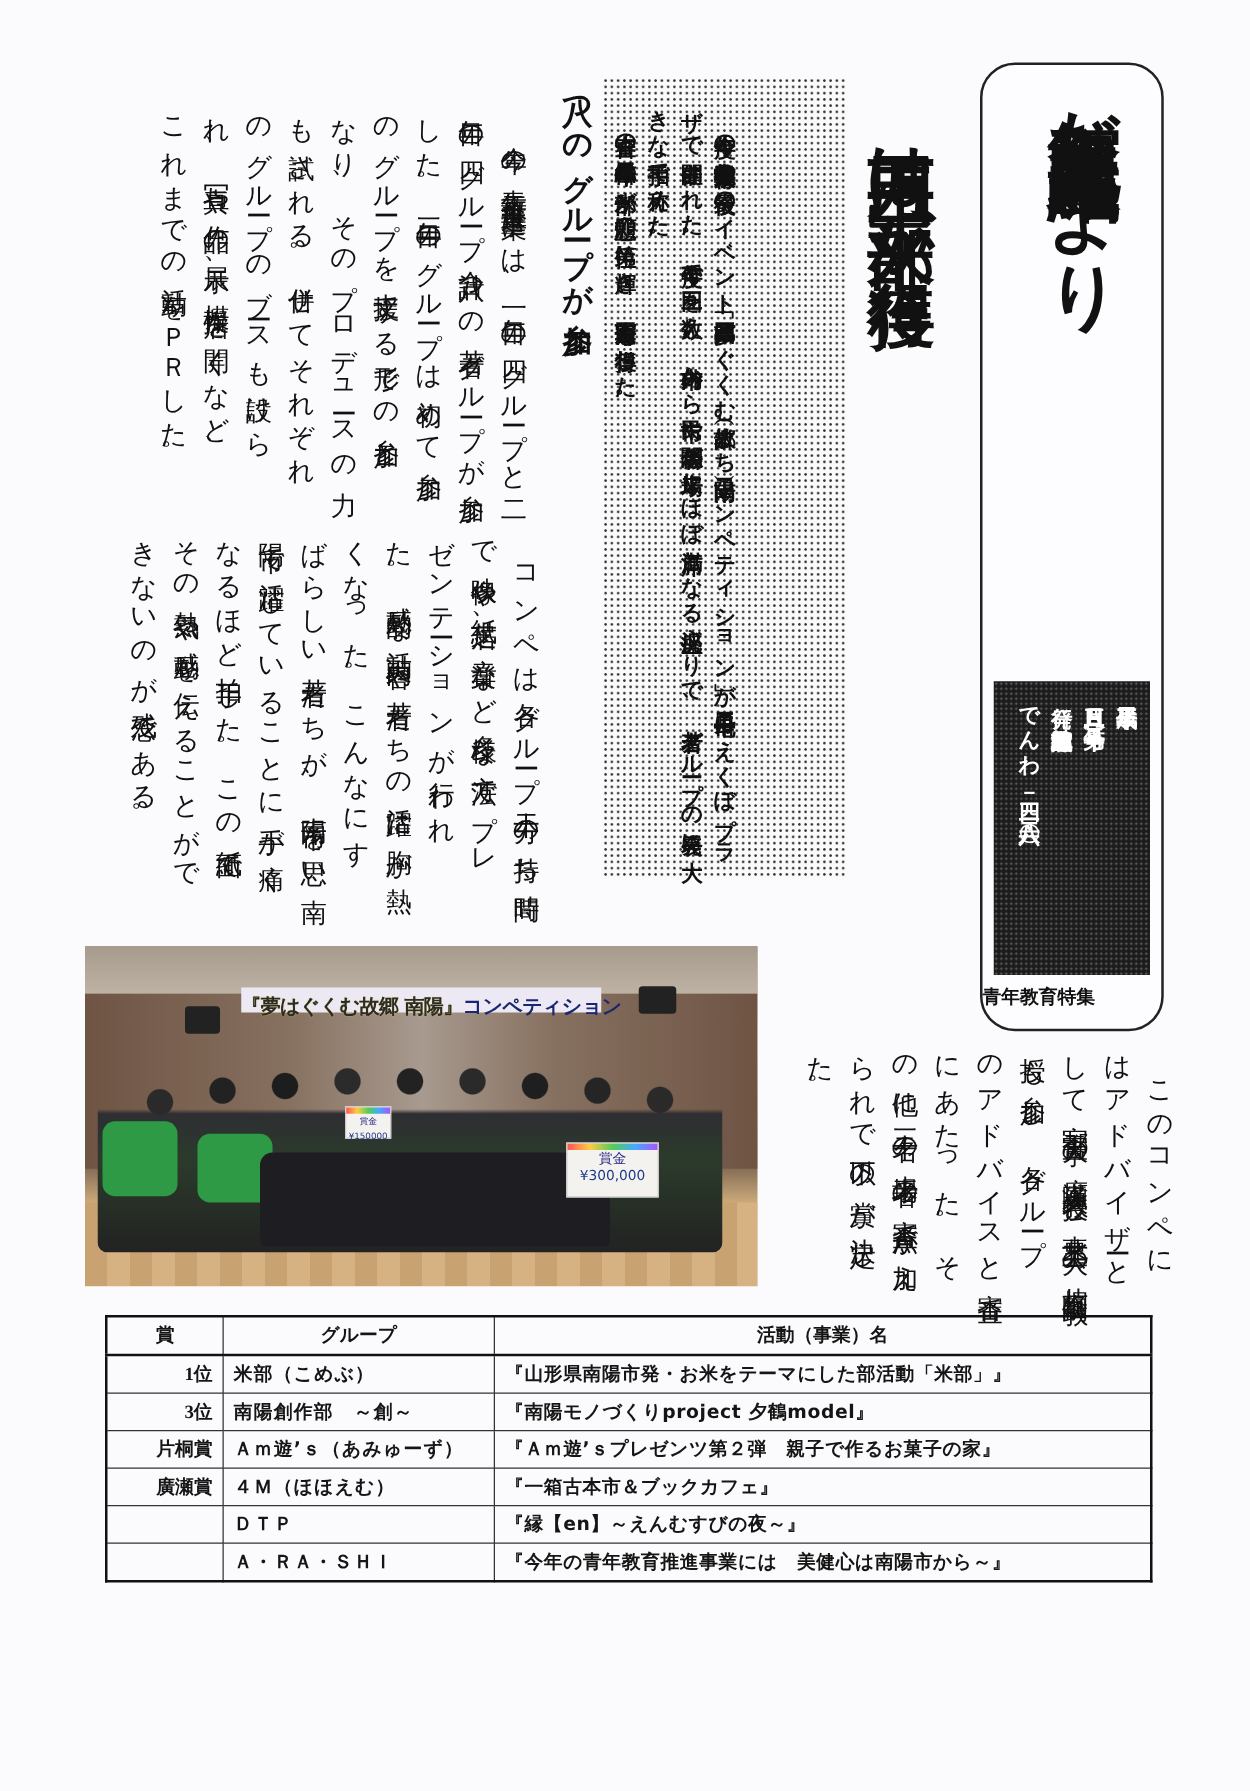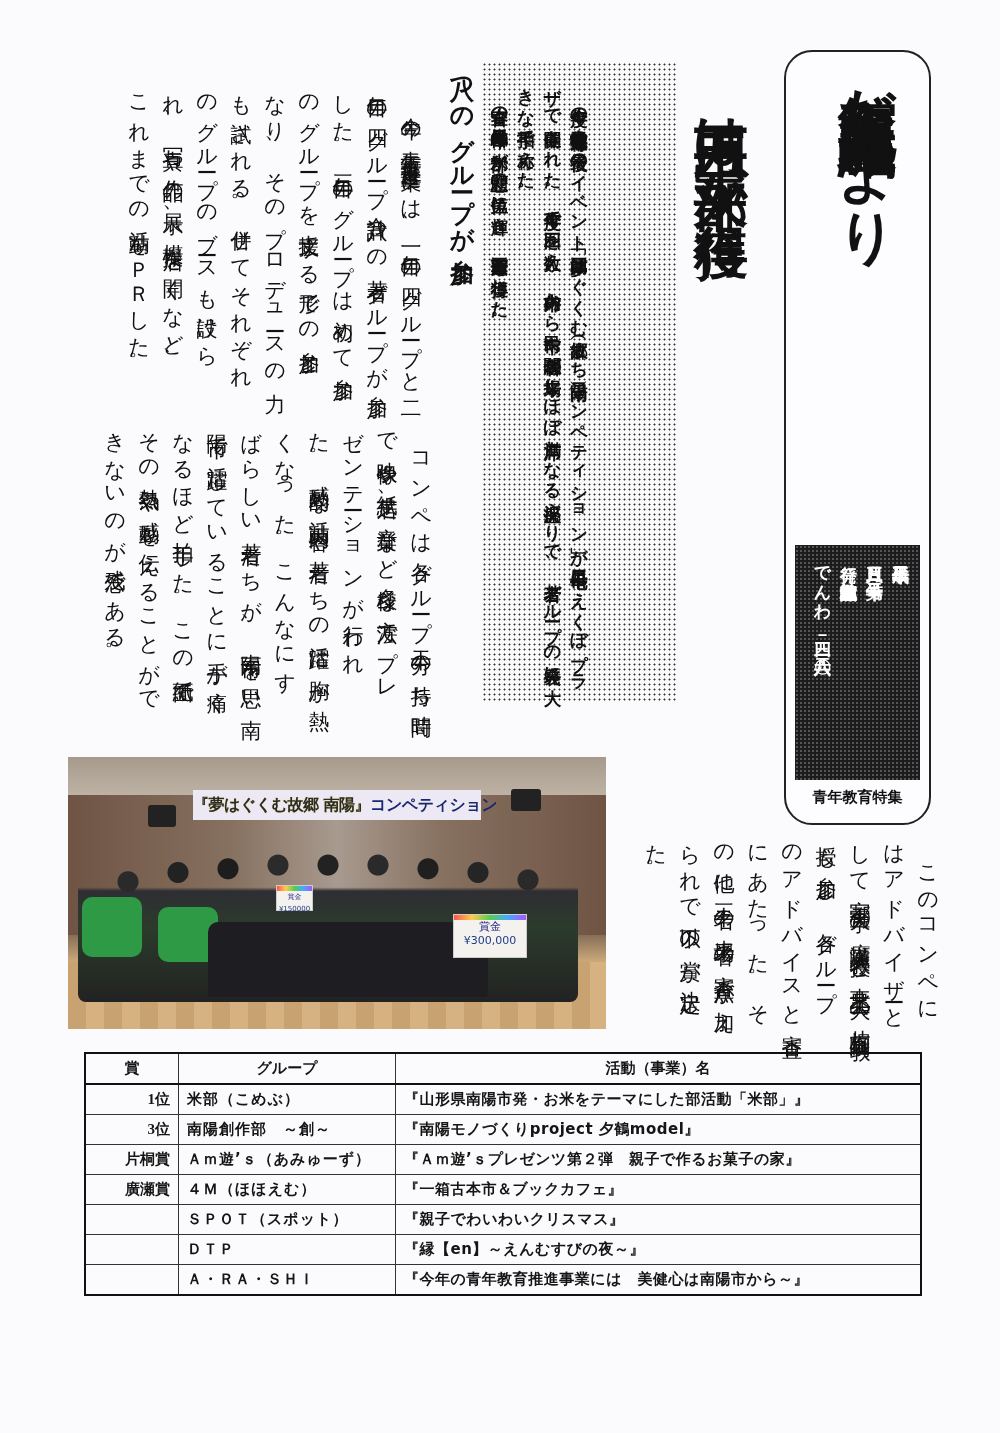--- a/index.html
+++ b/index.html
@@ -25,21 +25,21 @@
   #info-panel {
     left: 795px; top: 545px; width: 125px; height: 235px;
     background-color: #1c1c1c;
     background-image: radial-gradient(#555 0.8px, transparent 1px);
     background-size: 4px 4px;
     color: #fff; box-sizing: border-box; padding: 8px 6px;
     font-family: "DejaVu Sans", sans-serif; font-weight: bold;
     font-size: 17px; line-height: 26px;
   }
   #special-label {
-    left: 786px; top: 788px; width: 143px; text-align: center;
+    left: 786px; top: 788px; width: 143px; 
     font-family: "DejaVu Sans", sans-serif; font-weight: bold; font-size: 15px;
   }
 
   
   #headline {
     left: 686px; top: 92px; width: 70px; height: 540px;
     font-family: "DejaVu Sans", sans-serif; font-weight: bold;
     font-size: 54px; line-height: 70px; letter-spacing: -3px;
   }
 
@@ -96,21 +96,21 @@
       radial-gradient(circle at 60% 26%, #2a2a2a 10px, transparent 11px),
       radial-gradient(circle at 70% 28%, #1f1f1f 10px, transparent 11px),
       radial-gradient(circle at 80% 30%, #252525 10px, transparent 11px),
       radial-gradient(circle at 90% 34%, #2a2a2a 10px, transparent 11px),
       linear-gradient(180deg, transparent 38%, #2e2e33 40%, #2b3b2b 60%, #222 100%);
   }
   #photo .green1 { position:absolute; left:14px; top:140px; width:60px; height:60px; background:#2f9a46; border-radius: 10px; }
   #photo .green2 { position:absolute; left:90px; top:150px; width:60px; height:55px; background:#2f9a46; border-radius: 10px; }
   #photo .front { position:absolute; left:140px; top:165px; width:280px; height:75px; background:#1d1d22; border-radius: 10px 10px 4px 4px; }
   #photo .banner {
-    position:absolute; left:125px; top:33px; width:288px; height:30px; background:#ece9f4;
+    position:absolute; left:125px; top:33px; width:288px; height:20px; background:#ece9f4;
     font-family: "DejaVu Sans", sans-serif; font-weight:bold; font-size:16px; line-height:30px;
     text-align:center; color:#1a2670; white-space:nowrap; letter-spacing:-0.5px;
   }
   #photo .banner .yellow { color:#2b2b2b; text-shadow: 0 0 1px #e0d060; }
   #photo .speaker1 { position:absolute; left:80px; top:48px; width:28px; height:22px; background:#222; border-radius:3px; }
   #photo .speaker2 { position:absolute; left:443px; top:32px; width:30px; height:22px; background:#222; border-radius:3px; }
   #photo .board1, #photo .board2 {
     position:absolute; background:#f4f2ee; border:1px solid #ccc;
     font-family: "DejaVu Sans", sans-serif; font-weight:normal; color:#2a2a8a; text-align:center;
   }
@@ -218,25 +218,20 @@
       <td class="group">Ａｍ遊’ｓ（あみゅーず）</td>
       <td class="act">『Ａｍ遊’ｓプレゼンツ第２弾　親子で作るお菓子の家』</td>
     </tr>
     <tr>
       <td class="rank">廣瀬賞</td>
       <td class="group">４Ｍ（ほほえむ）</td>
       <td class="act">『一箱古本市＆ブックカフェ』</td>
     </tr>
     <tr>
       <td class="rank"></td>
-      <td class="group">ＳＰＯＴ（スポット）</td>
-      <td class="act">『親子でわいわいクリスマス』</td>
-    </tr>
-    <tr>
-      <td class="rank"></td>
       <td class="group">ＤＴＰ</td>
       <td class="act">『縁【en】～えんむすびの夜～』</td>
     </tr>
     <tr>
       <td class="rank"></td>
       <td class="group">Ａ・ＲＡ・ＳＨＩ</td>
       <td class="act">『今年の青年教育推進事業には　美健心は南陽市から～』</td>
     </tr>
   </tbody>
 </table>

